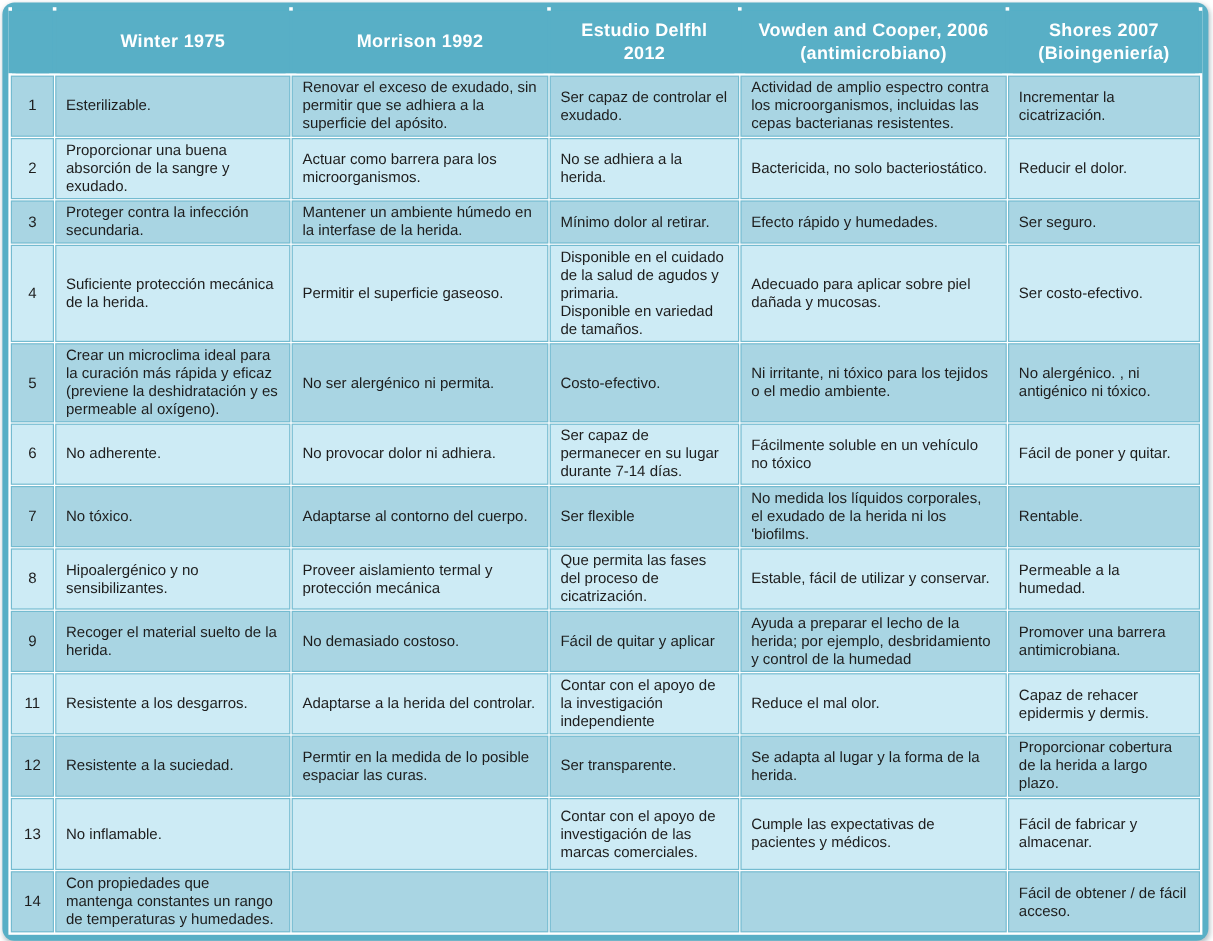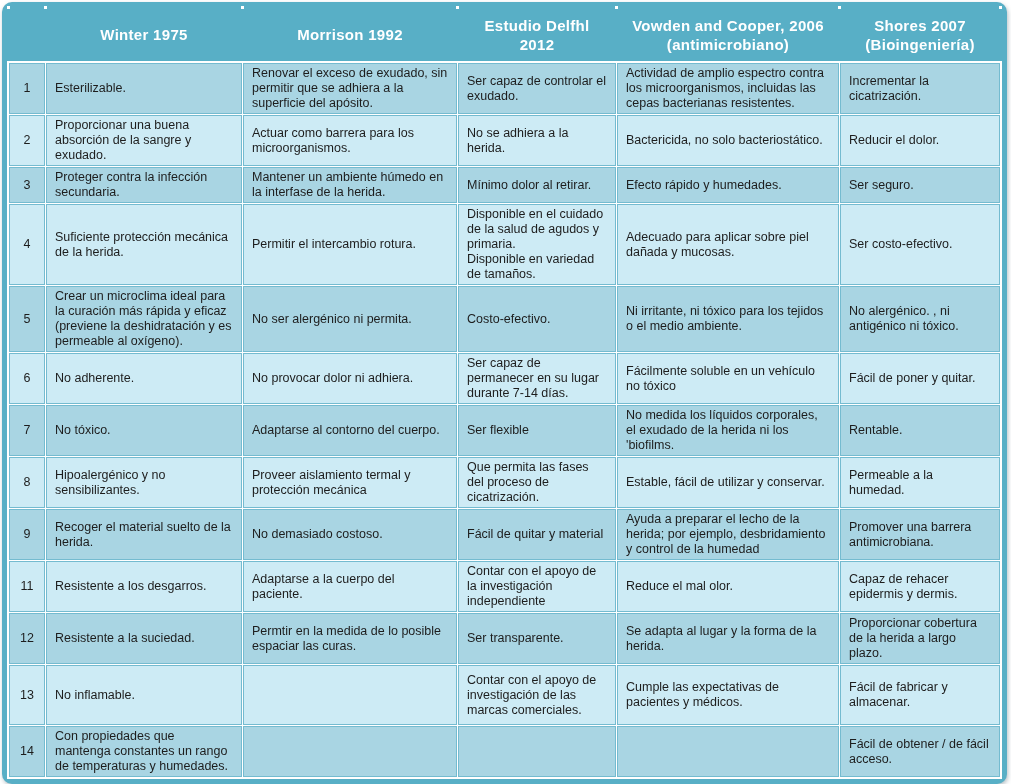--- a/index.html
+++ b/index.html
@@ -125,21 +125,21 @@
           <td class="num">3</td>
           <td>Proteger contra la infección secundaria.</td>
           <td>Mantener un ambiente húmedo en la interfase de la herida.</td>
           <td>Mínimo dolor al retirar.</td>
           <td>Efecto rápido y humedades.</td>
           <td>Ser seguro.</td>
         </tr>
         <tr>
           <td class="num">4</td>
           <td>Suficiente protección mecánica de la herida.</td>
-          <td>Permitir el intercambio rotura.</td>
+          <td>Permitir el superficie gaseoso.</td>
           <td>Disponible en el cuidado de la salud de agudos y primaria.
 Disponible en variedad de tamaños.</td>
           <td>Adecuado para aplicar sobre piel dañada y mucosas.</td>
           <td>Ser costo-efectivo.</td>
         </tr>
         <tr>
           <td class="num">5</td>
           <td>Crear un microclima ideal para la curación más rápida y eficaz (previene la deshidratación y es permeable al oxígeno).</td>
           <td>No ser alergénico ni permita.</td>
           <td>Costo-efectivo.</td>
@@ -167,28 +167,28 @@
           <td>Hipoalergénico  y no sensibilizantes.</td>
           <td>Proveer aislamiento termal y protección mecánica</td>
           <td>Que permita las fases del proceso de cicatrización.</td>
           <td>Estable, fácil de utilizar y conservar.</td>
           <td>Permeable a la humedad.</td>
         </tr>
         <tr>
           <td class="num">9</td>
           <td>Recoger el material suelto de la herida.</td>
           <td>No demasiado costoso.</td>
-          <td>Fácil de quitar y material</td>
+          <td>Fácil de quitar y aplicar</td>
           <td>Ayuda a preparar el lecho de la herida; por ejemplo, desbridamiento y control de la humedad</td>
           <td>Promover una barrera antimicrobiana.</td>
         </tr>
         <tr>
           <td class="num">11</td>
           <td>Resistente a los desgarros.</td>
-          <td>Adaptarse a la cuerpo del paciente.</td>
+          <td>Adaptarse a la herida del controlar.</td>
           <td>Contar con el apoyo de la investigación independiente</td>
           <td>Reduce el mal olor.</td>
           <td>Capaz de rehacer epidermis y dermis.</td>
         </tr>
         <tr>
           <td class="num">12</td>
           <td>Resistente a la suciedad.</td>
           <td>Permtir en la medida de lo posible espaciar las curas.</td>
           <td>Ser transparente.</td>
           <td>Se adapta al lugar y la forma de la herida.</td>

